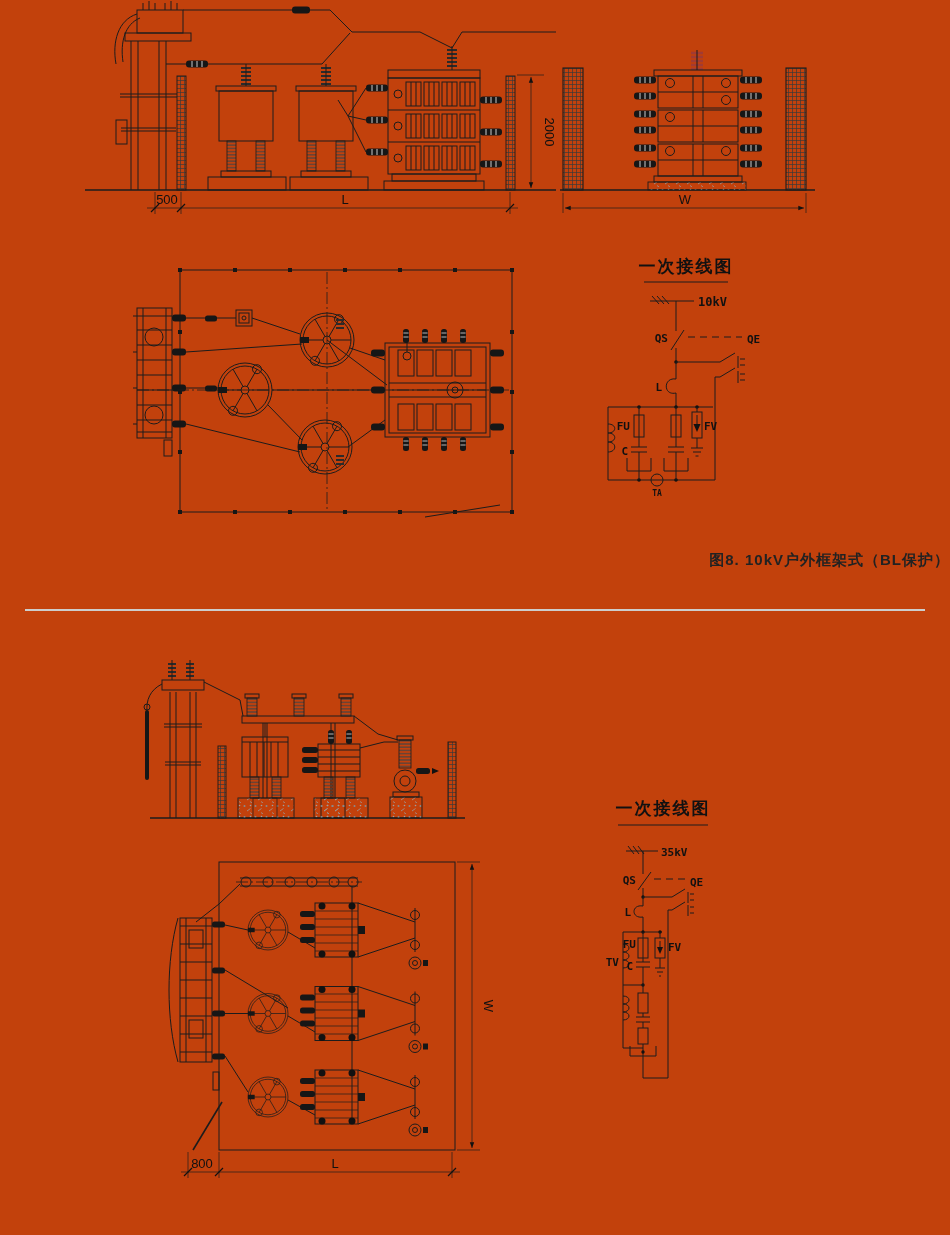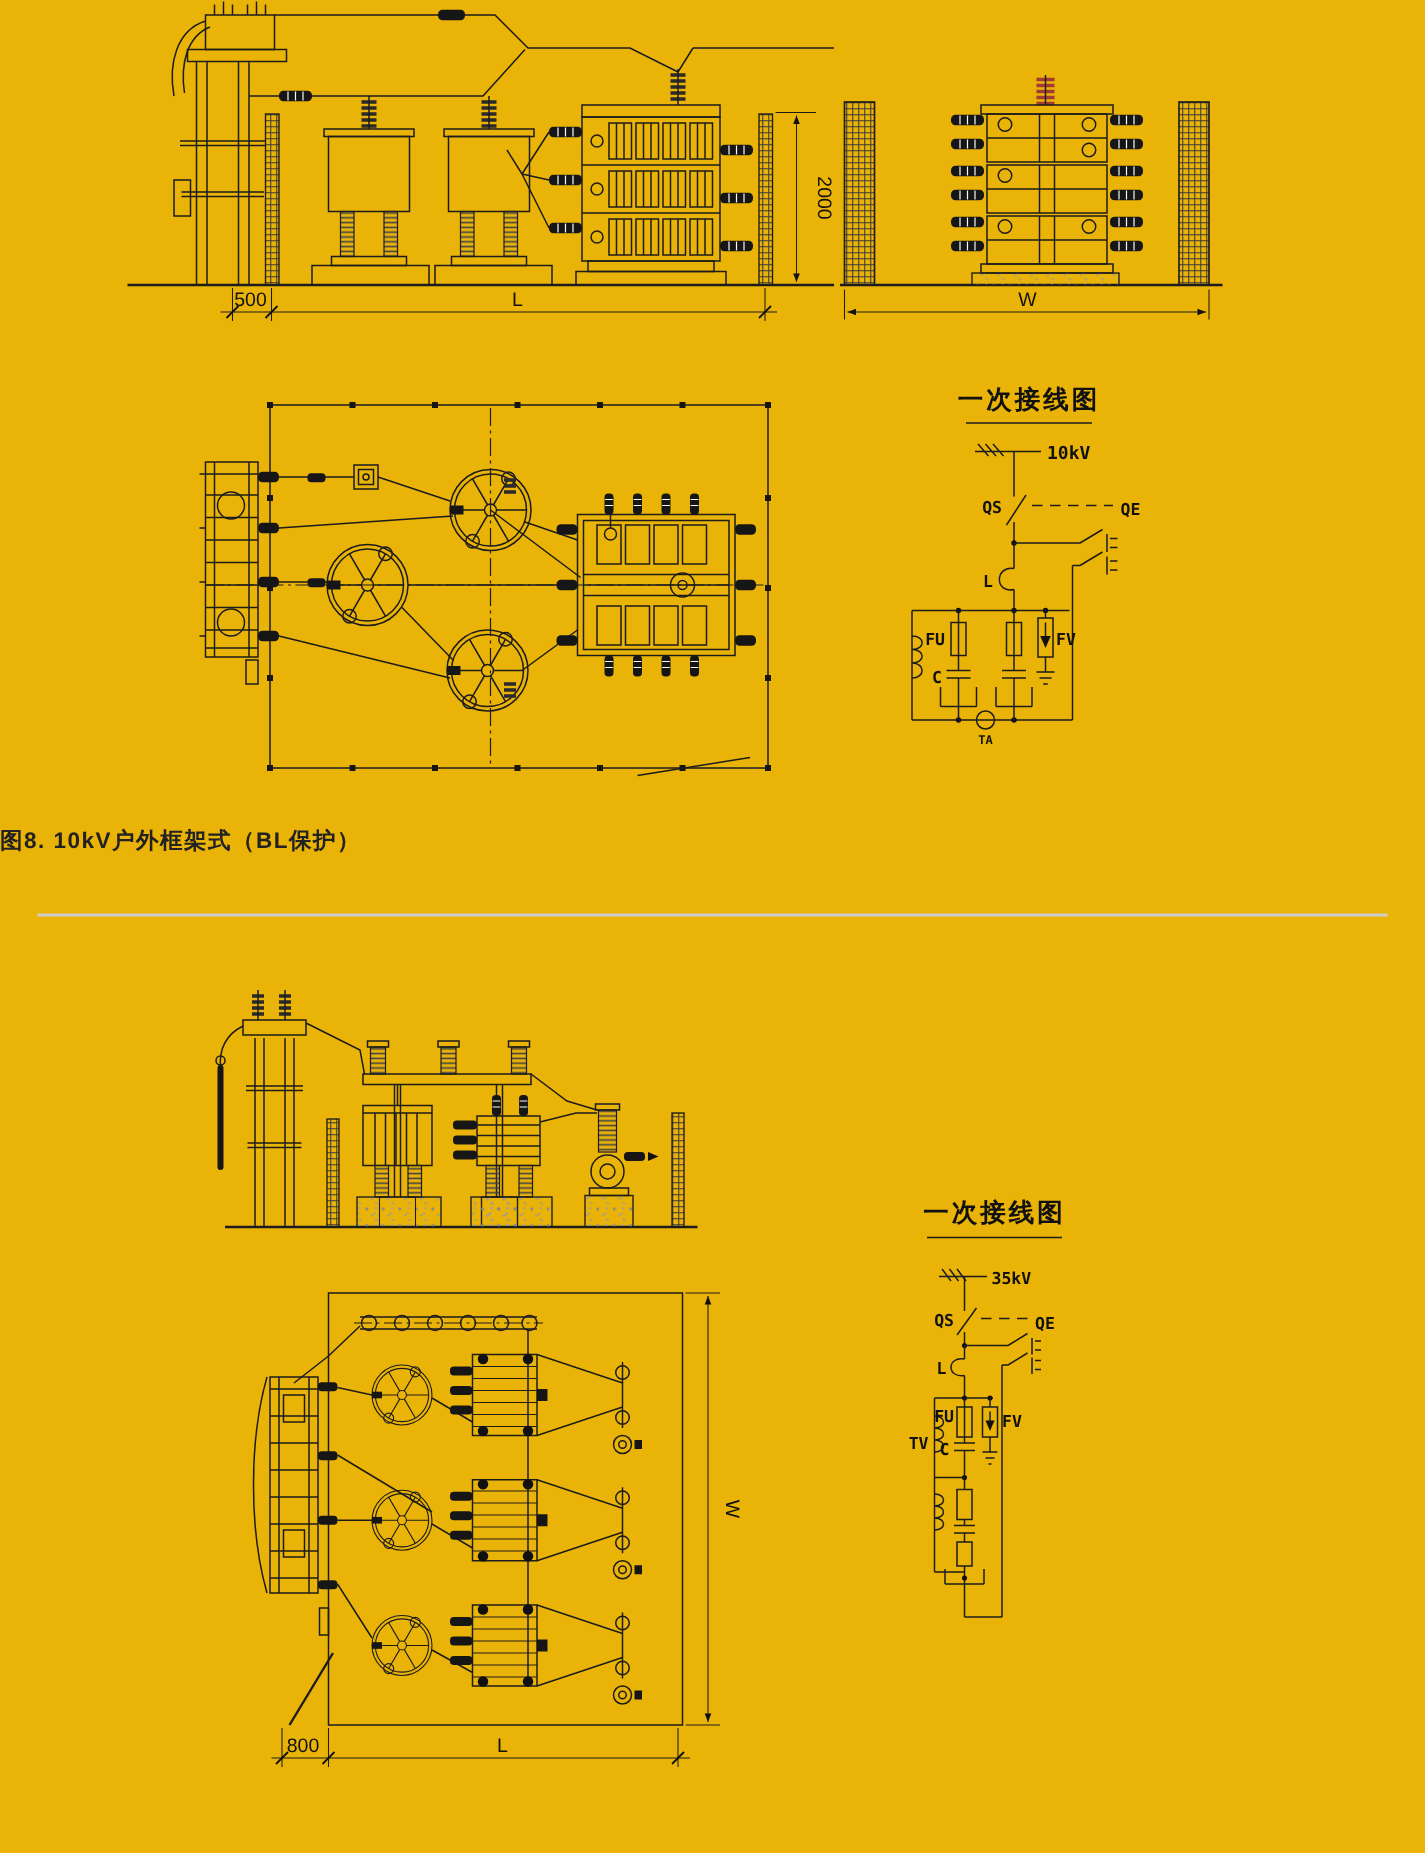--- a/index.html
+++ b/index.html
@@ -1,19 +1,19 @@
 <!DOCTYPE html>
 <html><head>
 <meta charset="utf-8">
 <style>
   html,body{margin:0;padding:0;background:#f4f4f4;}
-  #page{position:relative;width:950px;height:1235px;background:#eab308;margin:0 auto;overflow:hidden;
+  #page{position:relative;width:950px;height:1235px;background:#c2410c;margin:0 auto;overflow:hidden;
         font-family:"Liberation Sans",sans-serif;}
   .abs{position:absolute;}
-  .caption{position:absolute;left:0;width:950px;text-align:left;
+  .caption{position:absolute;left:0;width:950px;text-align:right;
            font:bold 15px "Liberation Sans",sans-serif;color:#222;letter-spacing:1px;}
   .divider{position:absolute;height:2px;background:#cdcdcd;}
   
   .ln{fill:none;stroke:#1c1c1c;stroke-width:1;}
   .thn{stroke-width:0.7;}
   .thk{stroke-width:1.6;}
   .blk{fill:#161616;stroke:none;}
   .nd{fill:#111;stroke:none;}
   .dsh{stroke-dasharray:7 5;}
   .cl{stroke-dasharray:12 3 2 3;stroke-width:0.8;}

